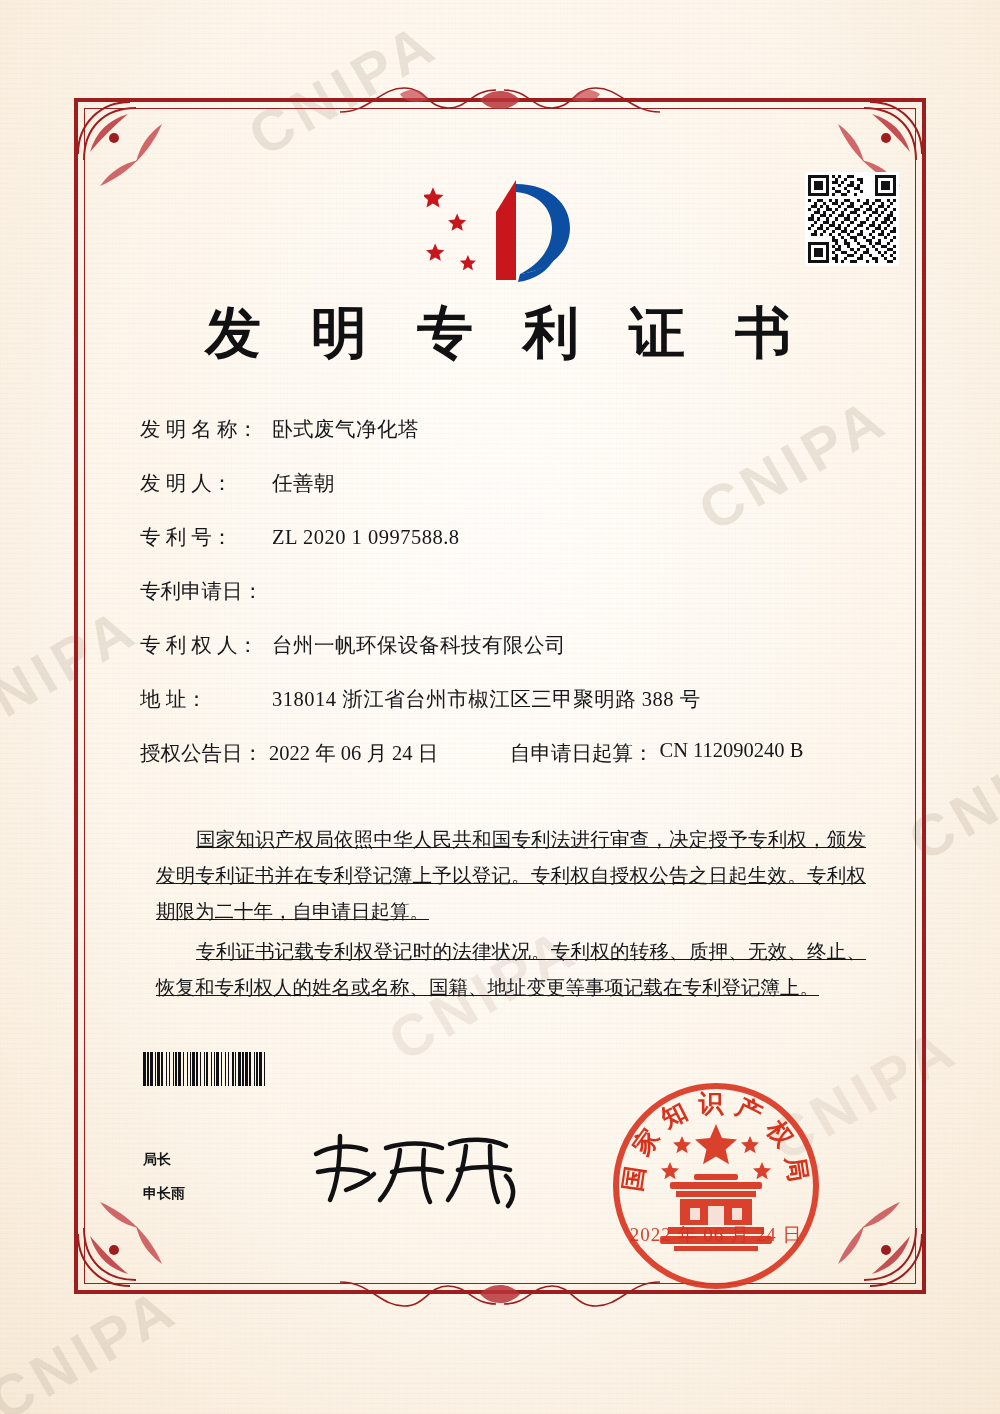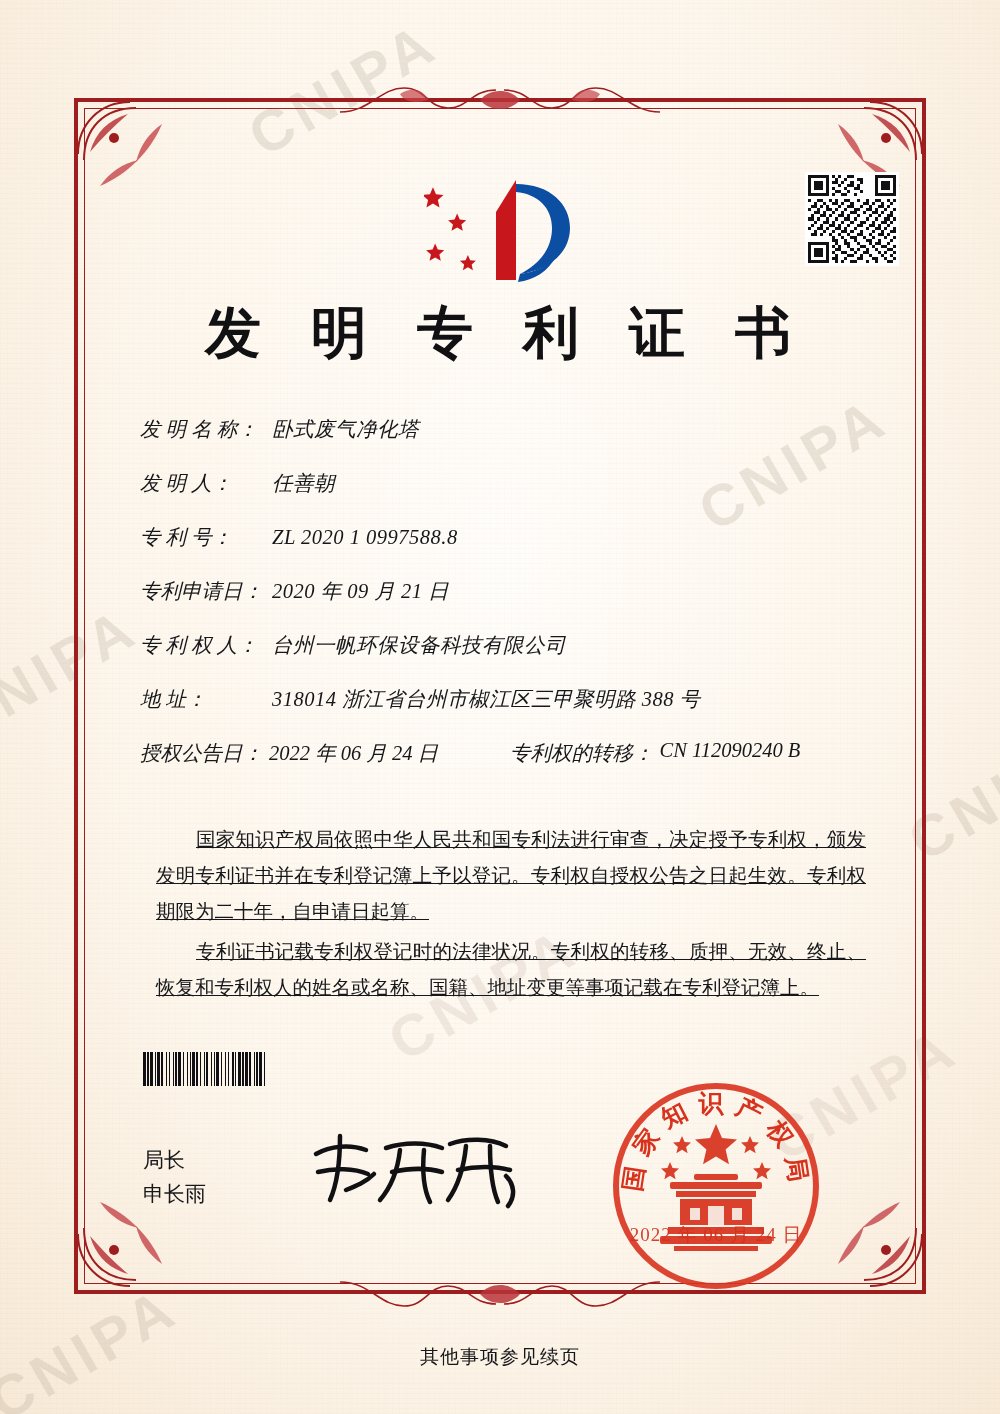--- a/index.html
+++ b/index.html
@@ -131,21 +131,20 @@
     text-indent: 18px;
     color: #111114;
     font-family: "Liberation Serif", "DejaVu Serif", serif;
   }
 
   
   .fields {
     position: absolute;
     left: 140px; top: 415px;
     width: 740px;
-    font-style: italic;
   }
   .field-row {
     display: flex;
     align-items: baseline;
     margin-bottom: 26px;
     font-size: 20.5px;
     color: #16171a;
   }
   .field-label {
     width: 132px;
@@ -196,24 +195,24 @@
   .barcode i {
     display: block;
     background: #101014;
     height: 100%;
   }
 
   
   .sig-block {
     position: absolute;
     left: 143px; top: 1143px;
-    font-size: 21px;
+    font-size: 14px;
     line-height: 34px;
     color: #16171a;
-    font-weight: normal;
+    font-weight: bold;
   }
   .signature-script {
     position: absolute;
     left: 300px; top: 1120px;
     width: 240px;
     height: 100px;
   }
 
   
   .seal {
@@ -579,38 +578,37 @@
     <div class="field-row">
       <div class="field-label">发 明 人：</div>
       <div class="field-value">任善朝</div>
     </div>
     <div class="field-row">
       <div class="field-label">专 利 号：</div>
       <div class="field-value">ZL 2020 1 0997588.8</div>
     </div>
     <div class="field-row">
       <div class="field-label">专利申请日：</div>
-      <div class="field-value">2020 年 09 月 21 日</div>
     </div>
     <div class="field-row">
       <div class="field-label">专 利 权 人：</div>
       <div class="field-value">台州一帆环保设备科技有限公司</div>
     </div>
     <div class="field-row">
       <div class="field-label">地          址：</div>
       <div class="field-value">318014 浙江省台州市椒江区三甲聚明路 388 号</div>
     </div>
 
     <div class="field-row-dual">
       <div class="dual-left">
         <span class="dual-label">授权公告日：</span>
         <span class="dual-value">2022 年 06 月 24 日</span>
       </div>
       <div class="dual-right">
-        <span class="dual-label">专利权的转移：</span>
+        <span class="dual-label">自申请日起算：</span>
         <span class="dual-value">CN 112090240 B</span>
       </div>
     </div>
   </div>
 
   <div class="paragraphs">
     <p>国家知识产权局依照中华人民共和国专利法进行审查，决定授予专利权，颁发发明专利证书并在专利登记簿上予以登记。专利权自授权公告之日起生效。专利权期限为二十年，自申请日起算。</p>
     <p>专利证书记载专利权登记时的法律状况。专利权的转移、质押、无效、终止、恢复和专利权人的姓名或名称、国籍、地址变更等事项记载在专利登记簿上。</p>
   </div>
 
@@ -738,14 +736,13 @@
         <rect x="86" y="96" width="44" height="6" rx="2"></rect>
       </g>
 
       <text font-family="Liberation Serif, serif" font-size="25" font-weight="bold" fill="#d8321d" letter-spacing="10">
         <textPath href="#sealArc" startOffset="50%" text-anchor="middle">国家知识产权局</textPath>
       </text>
     </svg>
   </div>
   <div class="seal-date">2022 年 06 月 24 日</div>
 
-  <div class="footer-note">其他事项参见续页</div>
 </div>
 
 </body></html>

